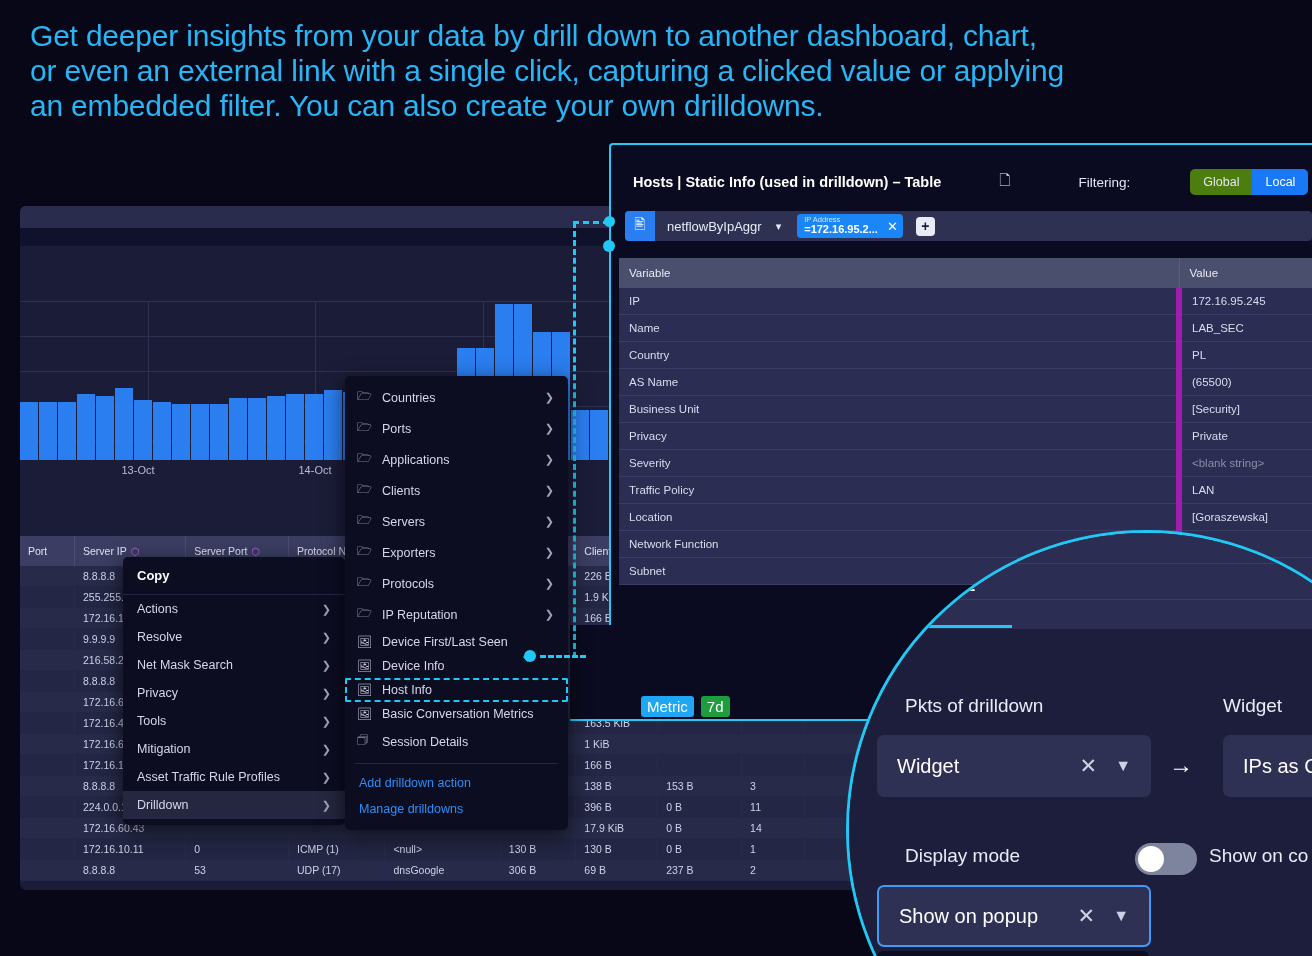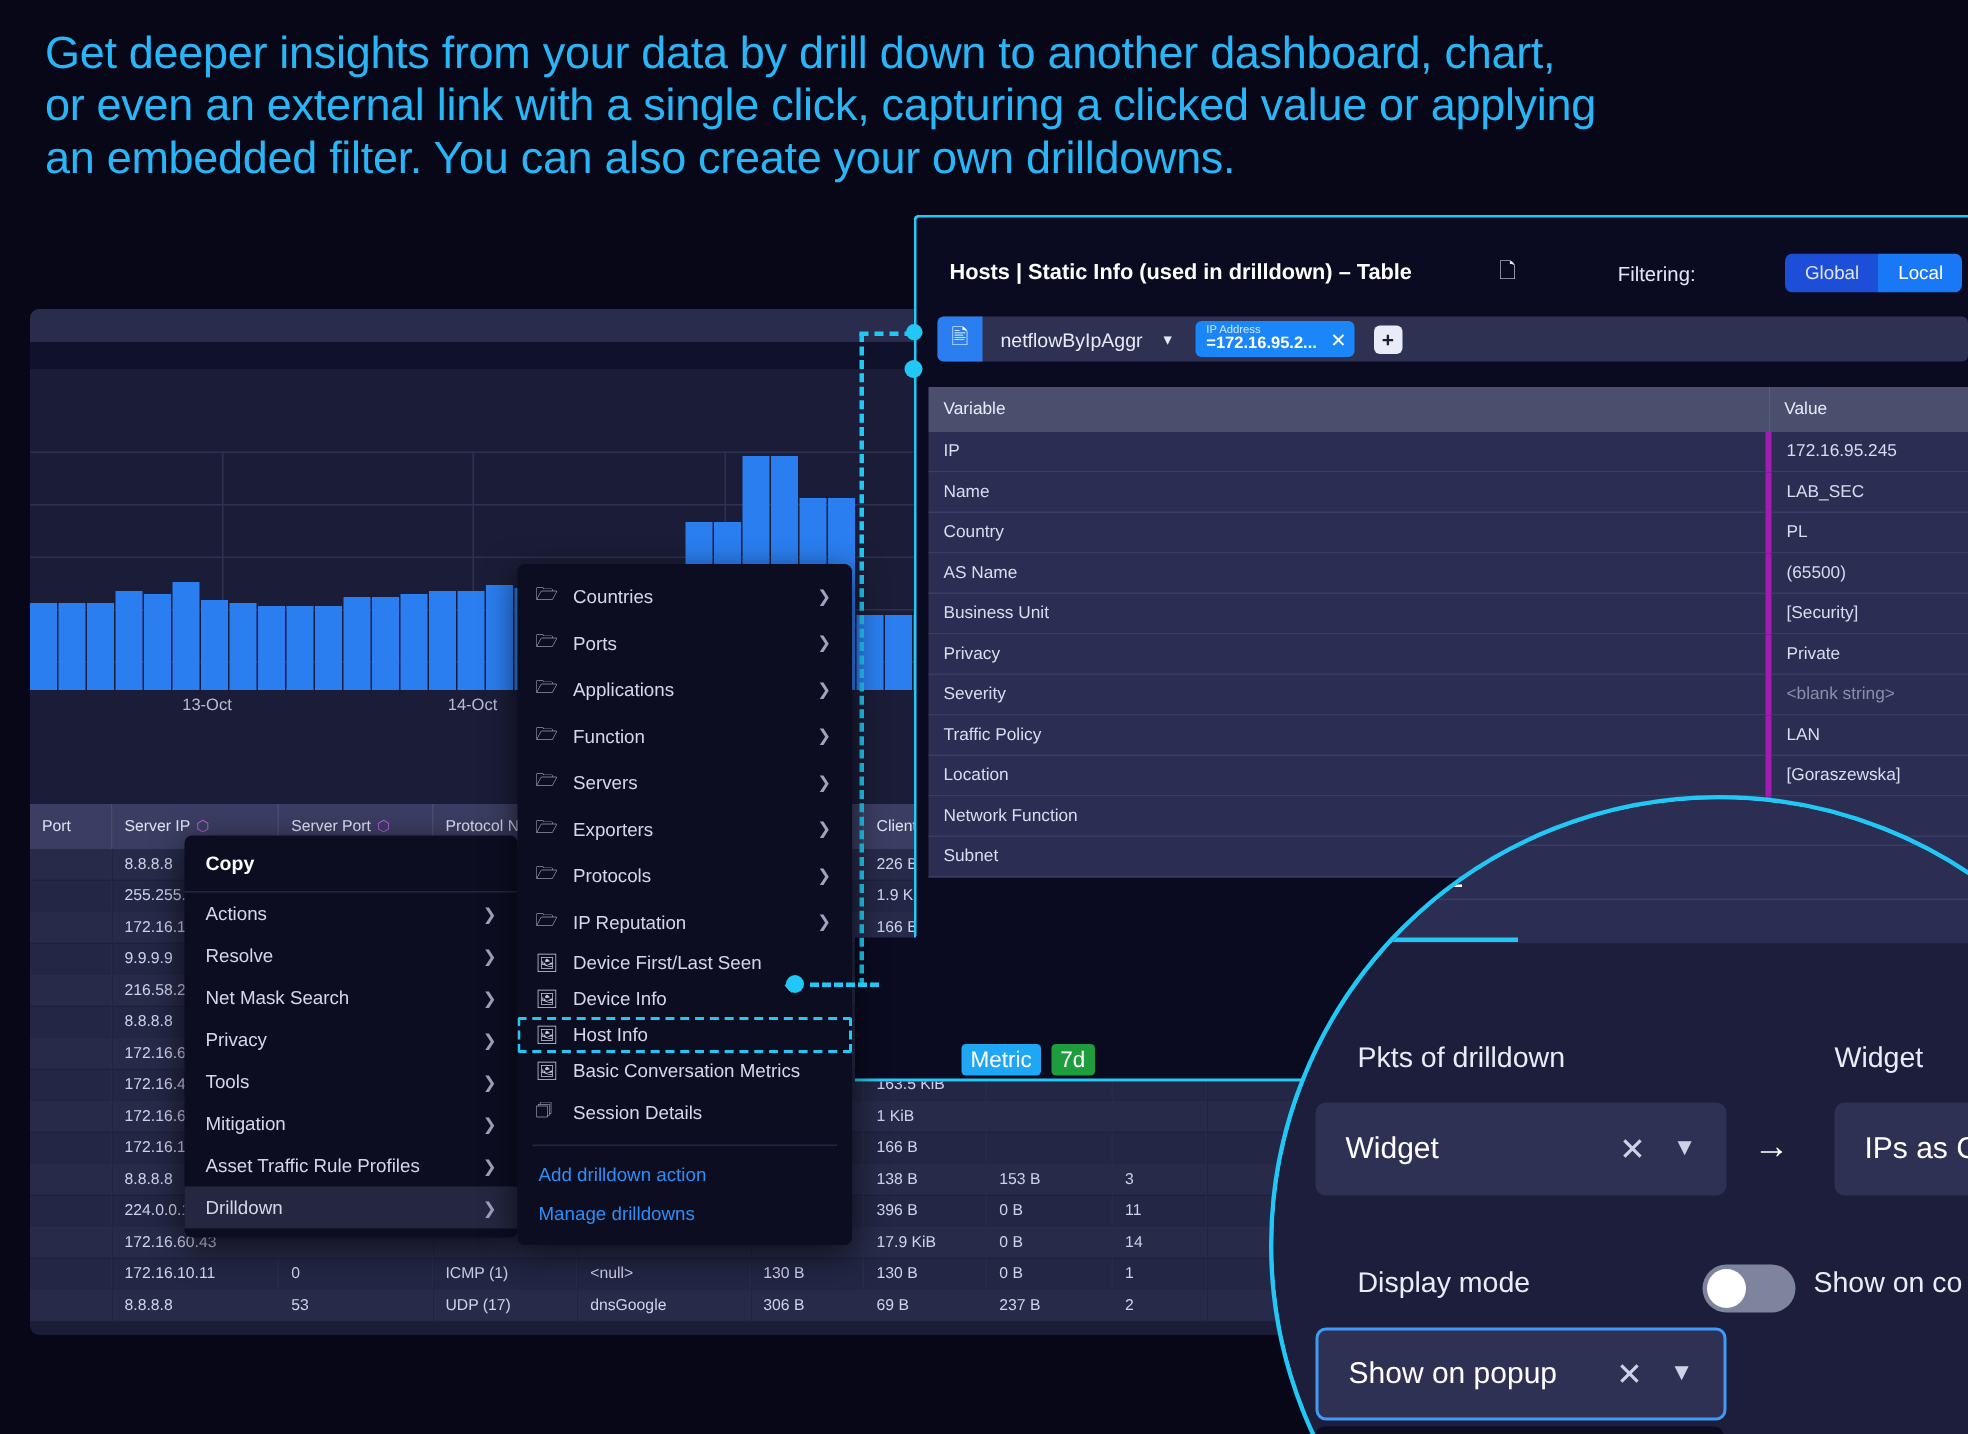--- a/index.html
+++ b/index.html
@@ -101,21 +101,21 @@
     position: absolute; left: 609px; top: 143px; width: 703px; height: 487px;
     background: #0a0b20; border: 2px solid #25c9f6;
     border-right: none; border-radius: 4px 0 0 0; z-index: 30; overflow: hidden;
   }
   .rp-title-row { display: flex; align-items: center; padding: 24px 0 0 22px; gap: 48px; }
   .rp-title { color: #ffffff; font-size: 14.5px; font-weight: bold; }
   .rp-copy-icon { margin-left: 10px; color: #e4e6f5; font-size: 14px; }
   .rp-filter-lbl { color: #e4e6f5; font-size: 13.5px; margin-left: 20px; }
   .seg { display: flex; margin-left: 12px; border-radius: 5px; overflow: hidden; }
   .seg div { font-size: 12.5px; padding: 6px 13px; }
-  .seg .off { background: #1d4ed8; color: #e2e4f3; }
+  .seg .off { background: #4d7c0f; color: #e2e4f3; }
   .seg .on  { background: #1878f5; color: #ffffff; }
 
   .rp-toolbar {
     margin: 16px 0 0 14px; height: 30px; background: #2e3152;
     border-radius: 4px; display: flex; align-items: center; padding-right: 10px;
   }
   .tb-icon {
     width: 30px; height: 30px; background: #2b7ef0; border-radius: 4px 0 0 4px;
     display: flex; align-items: center; justify-content: center;
     color: #fff; font-size: 14px;
@@ -136,21 +136,21 @@
     display: flex; align-items: center; justify-content: center;
   }
 
   .vtable { margin: 17px 0 0 8px; width: 700px; border-collapse: collapse; table-layout: fixed; }
   .vtable th {
     background: #4b4f6e; color: #e8eaf6; font-size: 11.5px; font-weight: 400;
     text-align: left; padding: 9px 10px; border-right: 1px solid #5a5e80;
   }
   .vtable td {
     color: #d9dcee; font-size: 11.5px; padding: 7px 10px;
-    background: #2b2e52; border-bottom: 1px solid #3a3d63; border-right: 4px solid #a21caf;
+    background: #2b2e52; border-bottom: 1px solid #3a3d63; border-right: 6px solid #a21caf;
   }
   .vtable td.blank { color: #8a8ea8; }
 
   .badges { position: absolute; left: 641px; top: 696px; display: flex; gap: 7px; z-index: 34; }
   .badge { font-size: 15px; padding: 2px 6px; border-radius: 3px; color: #ffffff; }
   .badge.metric { background: #1fa6f5; }
   .badge.days { background: #1f9d3e; }
 
   
   .tipbox {
@@ -684,21 +684,21 @@
           <span class="lbl">Ports</span>
           <span class="chev">❯</span>
         </div>
         <div class="item">
           <span class="ico">🗁</span>
           <span class="lbl">Applications</span>
           <span class="chev">❯</span>
         </div>
         <div class="item">
           <span class="ico">🗁</span>
-          <span class="lbl">Function</span>
+          <span class="lbl">Clients</span>
           <span class="chev">❯</span>
         </div>
         <div class="item">
           <span class="ico">🗁</span>
           <span class="lbl">Servers</span>
           <span class="chev">❯</span>
         </div>
         <div class="item">
           <span class="ico">🗁</span>
           <span class="lbl">Exporters</span>

